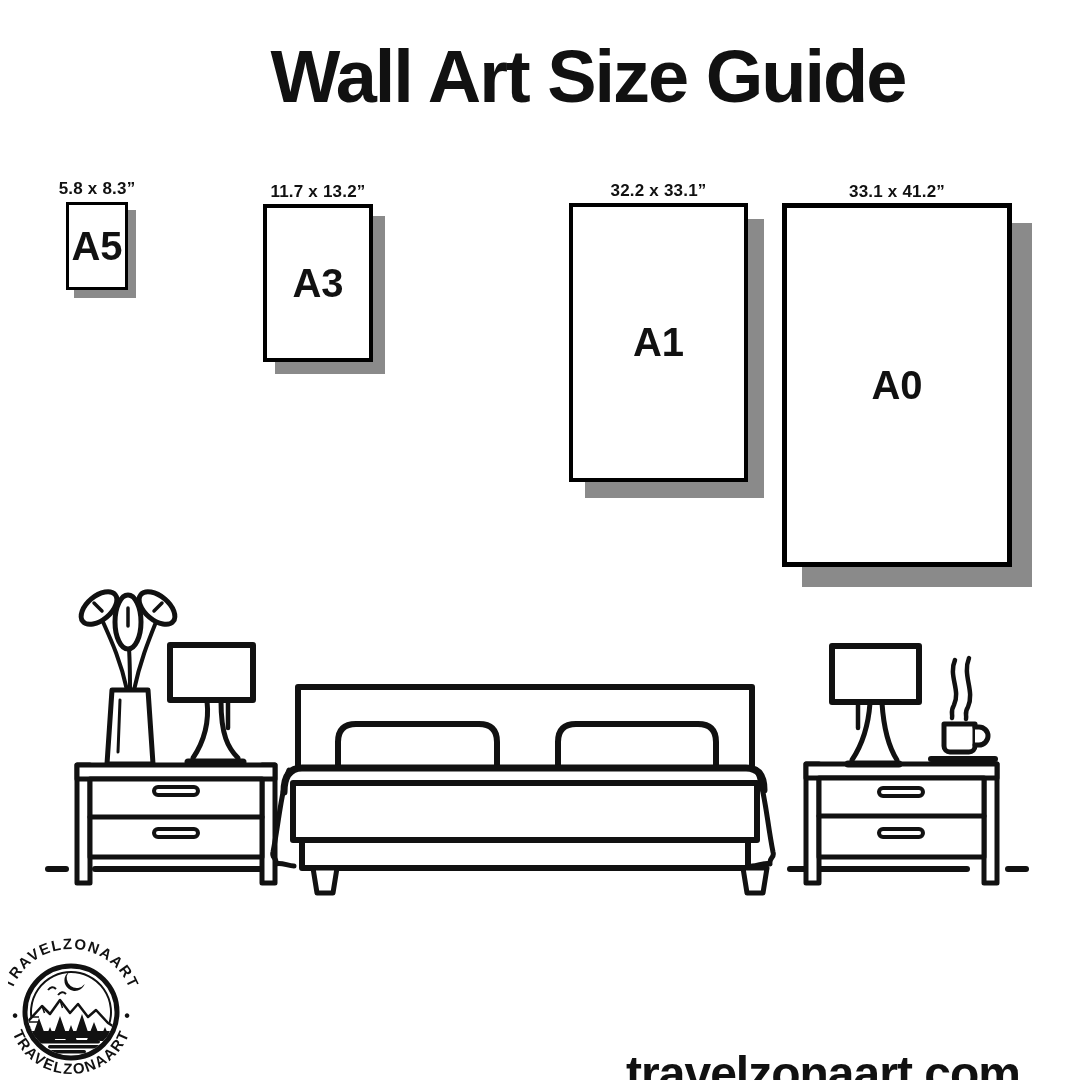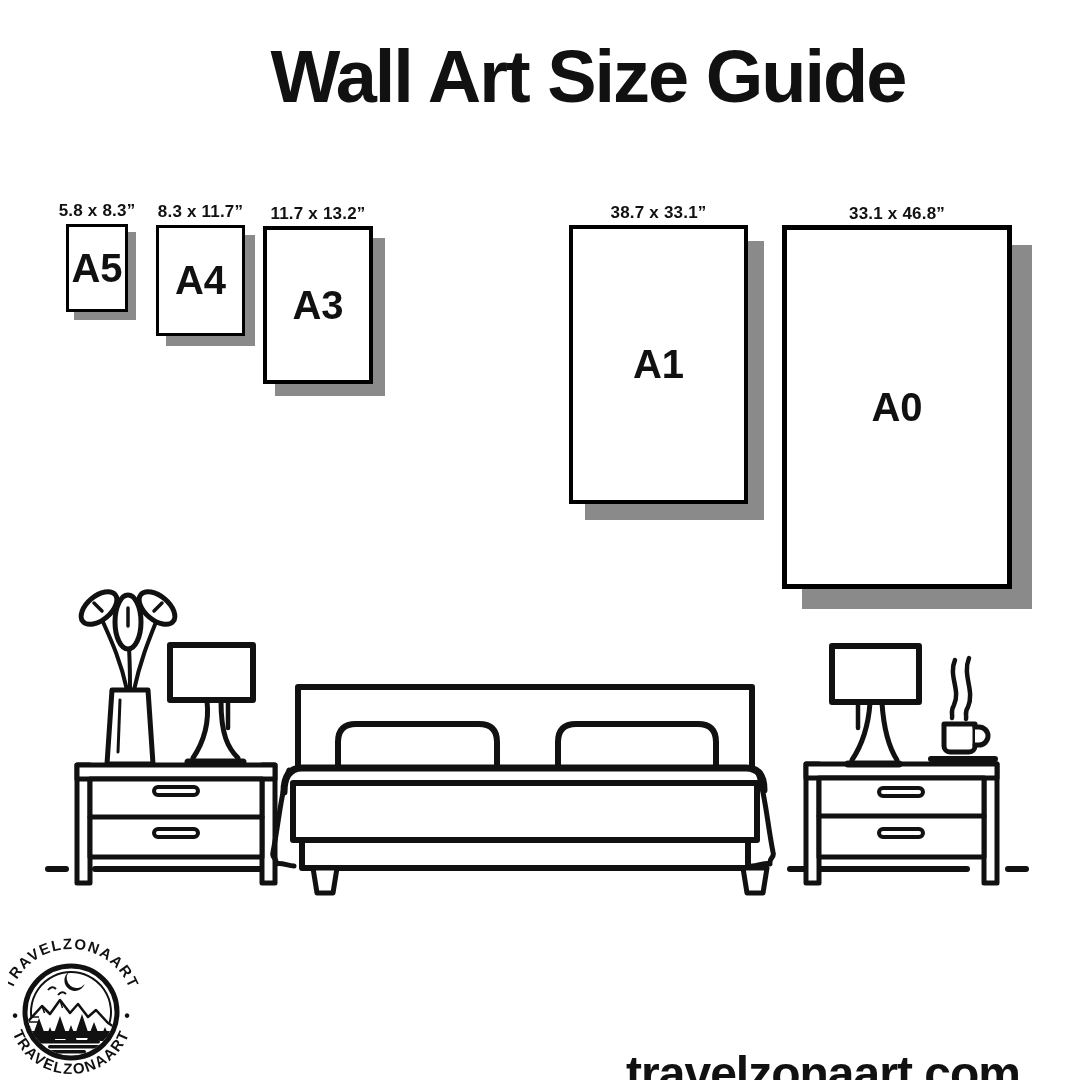--- a/index.html
+++ b/index.html
@@ -6,21 +6,21 @@
   .page {
     position:relative; width:1080px; height:1080px; background:#ffffff;
     font-family:"Liberation Sans", sans-serif; color:#111111; overflow:hidden;
   }
   .title {
     position:absolute; top:34px; left:0; width:1080px; text-align:center;
     font-size:74px; font-weight:bold; letter-spacing:-2px; color:#111;padding-left:48px;
   }
   .paper {
     position:absolute; box-sizing:border-box; background:#ffffff;
-    border:4px solid #000000; display:flex; align-items:center; justify-content:center;margin-top:22px;
+    border:4px solid #000000; display:flex; align-items:center; justify-content:center;
   }
   .paper .size-label { font-size:40px; font-weight:bold; color:#111; }
   .paper .dim-label {
     position:absolute; top:-26px; left:50%; transform:translateX(-50%);
     white-space:nowrap; font-size:17px; font-weight:bold; color:#111; letter-spacing:0.2px;
   }
   .paper-a5 { left:66px;  top:202px; width:62px;  height:88px;  border-width:3px; box-shadow:8px 8px 0 #8a8a8a; }
   .paper-a4 { left:156px; top:203px; width:89px;  height:111px; border-width:3px; box-shadow:10px 10px 0 #8a8a8a; }
   .paper-a3 { left:263px; top:204px; width:110px; height:158px; box-shadow:12px 12px 0 #8a8a8a; }
   .paper-a2 { left:393px; top:204px; width:147px; height:208px; box-shadow:14px 14px 0 #8a8a8a; }
@@ -38,34 +38,30 @@
 <body>
 
 <div class="page">
 
   <div class="title">Wall Art Size Guide</div>
 
   <div class="paper paper-a5">
     <div class="dim-label">5.8 x 8.3”</div>
     <div class="size-label">A5</div>
   </div>
-  <div class="paper paper-a4">
-    <div class="dim-label">8.3 x 11.7”</div>
-    <div class="size-label">A4</div>
-  </div>
   <div class="paper paper-a3">
     <div class="dim-label">11.7 x 13.2”</div>
     <div class="size-label">A3</div>
   </div>
   <div class="paper paper-a1">
-    <div class="dim-label">38.7 x 33.1”</div>
+    <div class="dim-label">32.2 x 33.1”</div>
     <div class="size-label">A1</div>
   </div>
   <div class="paper paper-a0">
-    <div class="dim-label">33.1 x 46.8”</div>
+    <div class="dim-label">33.1 x 41.2”</div>
     <div class="size-label">A0</div>
   </div>
 
   <div class="scene-wrap">
     <svg width="1000" height="315" viewBox="40 585 1000 315" xmlns="http://www.w3.org/2000/svg">
       <g stroke="#111" stroke-width="5" fill="none" stroke-linecap="round" stroke-linejoin="round">
 
         <g stroke-width="6">
           <line x1="48" y1="869" x2="66" y2="869"></line>
           <line x1="95" y1="869" x2="272" y2="869"></line>

